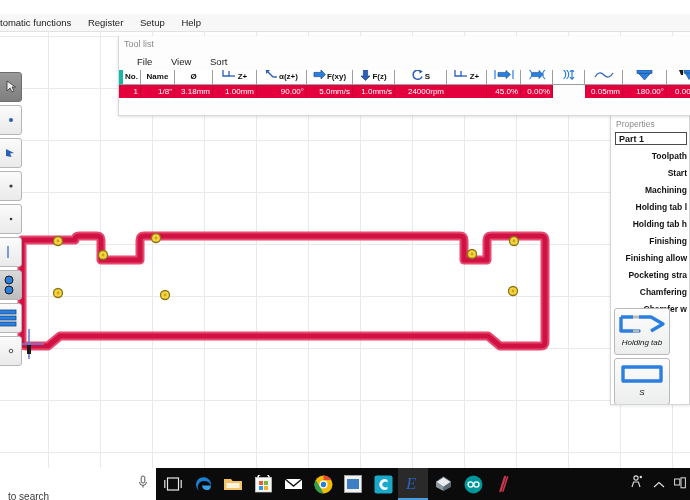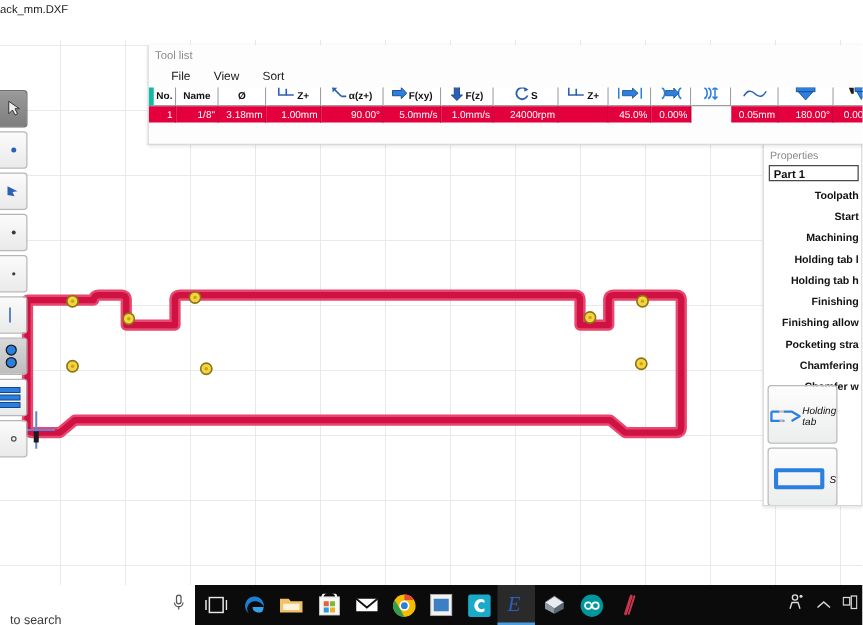--- a/index.html
+++ b/index.html
@@ -101,21 +101,21 @@
   }
   .props-rows { margin-top:3px; }
   .prow {
     height: 17px; line-height: 17px; font-size: 8.5px; font-weight: 700;
     color:#111; text-align: right; padding-right: 2px; white-space: nowrap; overflow: hidden;
   }
   .props-btns { position:absolute; left:3px; top:192px; display:flex; flex-wrap:wrap; gap:3px; }
   .pbtn {
     width: 56px; height: 47px; border:1px solid #b9b9b9; border-radius:3px;
     background: linear-gradient(#fdfdfd,#eceded);
-    display:flex; flex-direction:row; align-items:center; justify-content:flex-start;
+    display:flex; flex-direction:column; align-items:center; justify-content:flex-start;
     padding-top:2px; overflow:hidden;
   }
   .pbtn .lbl { font-size:8px; font-style: italic; color:#111; margin-top:1px; }
 
   
   .taskbar {
     position:absolute; left:0; top:468px; width:690px; height:32px;
     background:#0b0b0b; z-index:40;
   }
   .tb-search {
@@ -127,22 +127,27 @@
   .tb-icons { position:absolute; left:158px; top:0; height:32px; display:flex; align-items:center; gap:0px; }
   .tb-ic { width:30px; height:32px; display:flex; align-items:center; justify-content:center; }
   .tb-ic.active { background:#2a2a2a; border-bottom:2px solid #4a9ee0; }
   .tb-right { position:absolute; right:4px; top:0; height:32px; display:flex; align-items:center; gap:9px; }
 </style>
 </head>
 <body>
 
 <div id="root">
 
-  <div class="titlebar">ack_mm.DXF</div>
-
+
+  <div class="menubar">
+    <span class="mi first">tomatic functions</span>
+    <span class="mi">Register</span>
+    <span class="mi">Setup</span>
+    <span class="mi">Help</span>
+  </div>
 
   <div class="canvas">
     <svg width="690" height="436" viewBox="0 0 690 436">
 
       <path d="M22 208 L75 208 L75 208 Q75 204 79 204 L97 204 Q101 204 101 208 L101 228
                L140 228 L140 208 Q140 204 144 204 L460 204 Q464 204 464 208 L464 228
                L487 228 L487 208 Q487 204 491 204 L541 204 Q545 204 545 208 L545 310
                Q545 314 541 314 L500 314 L488 304 L60 304 L48 314 L26 314 Q22 314 22 310 Z" fill="none" stroke="#e8476e" stroke-width="9" stroke-linejoin="round" stroke-linecap="round"></path>
 
       <path d="M22 208 L75 208 L75 208 Q75 204 79 204 L97 204 Q101 204 101 208 L101 228

